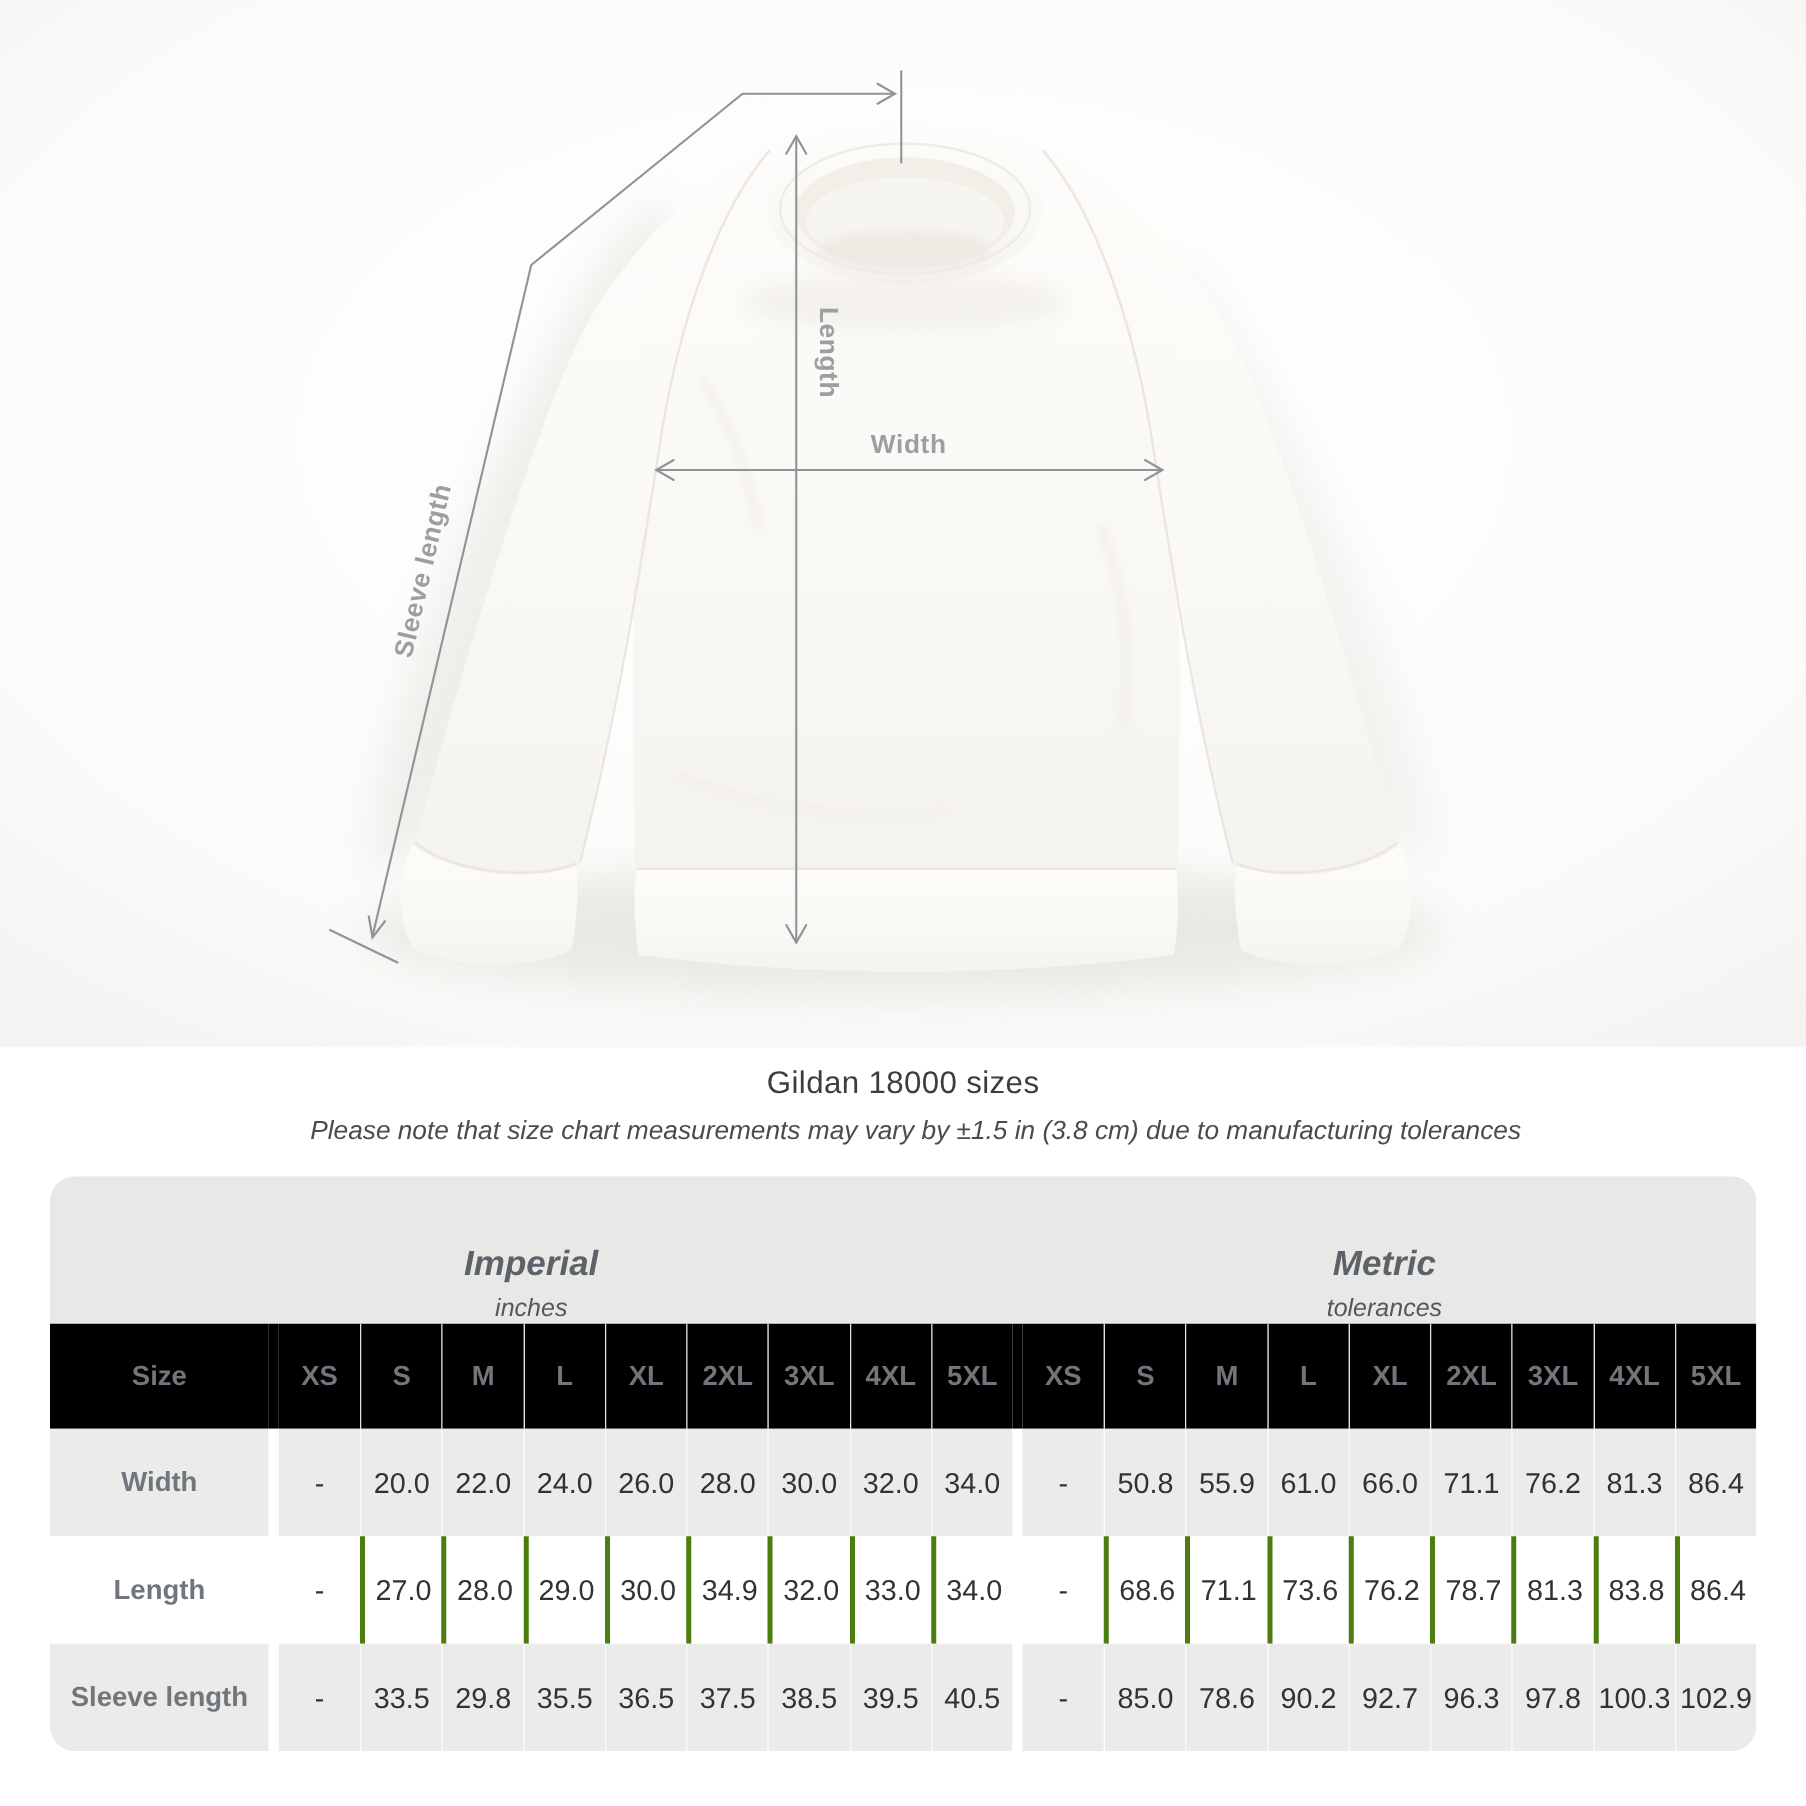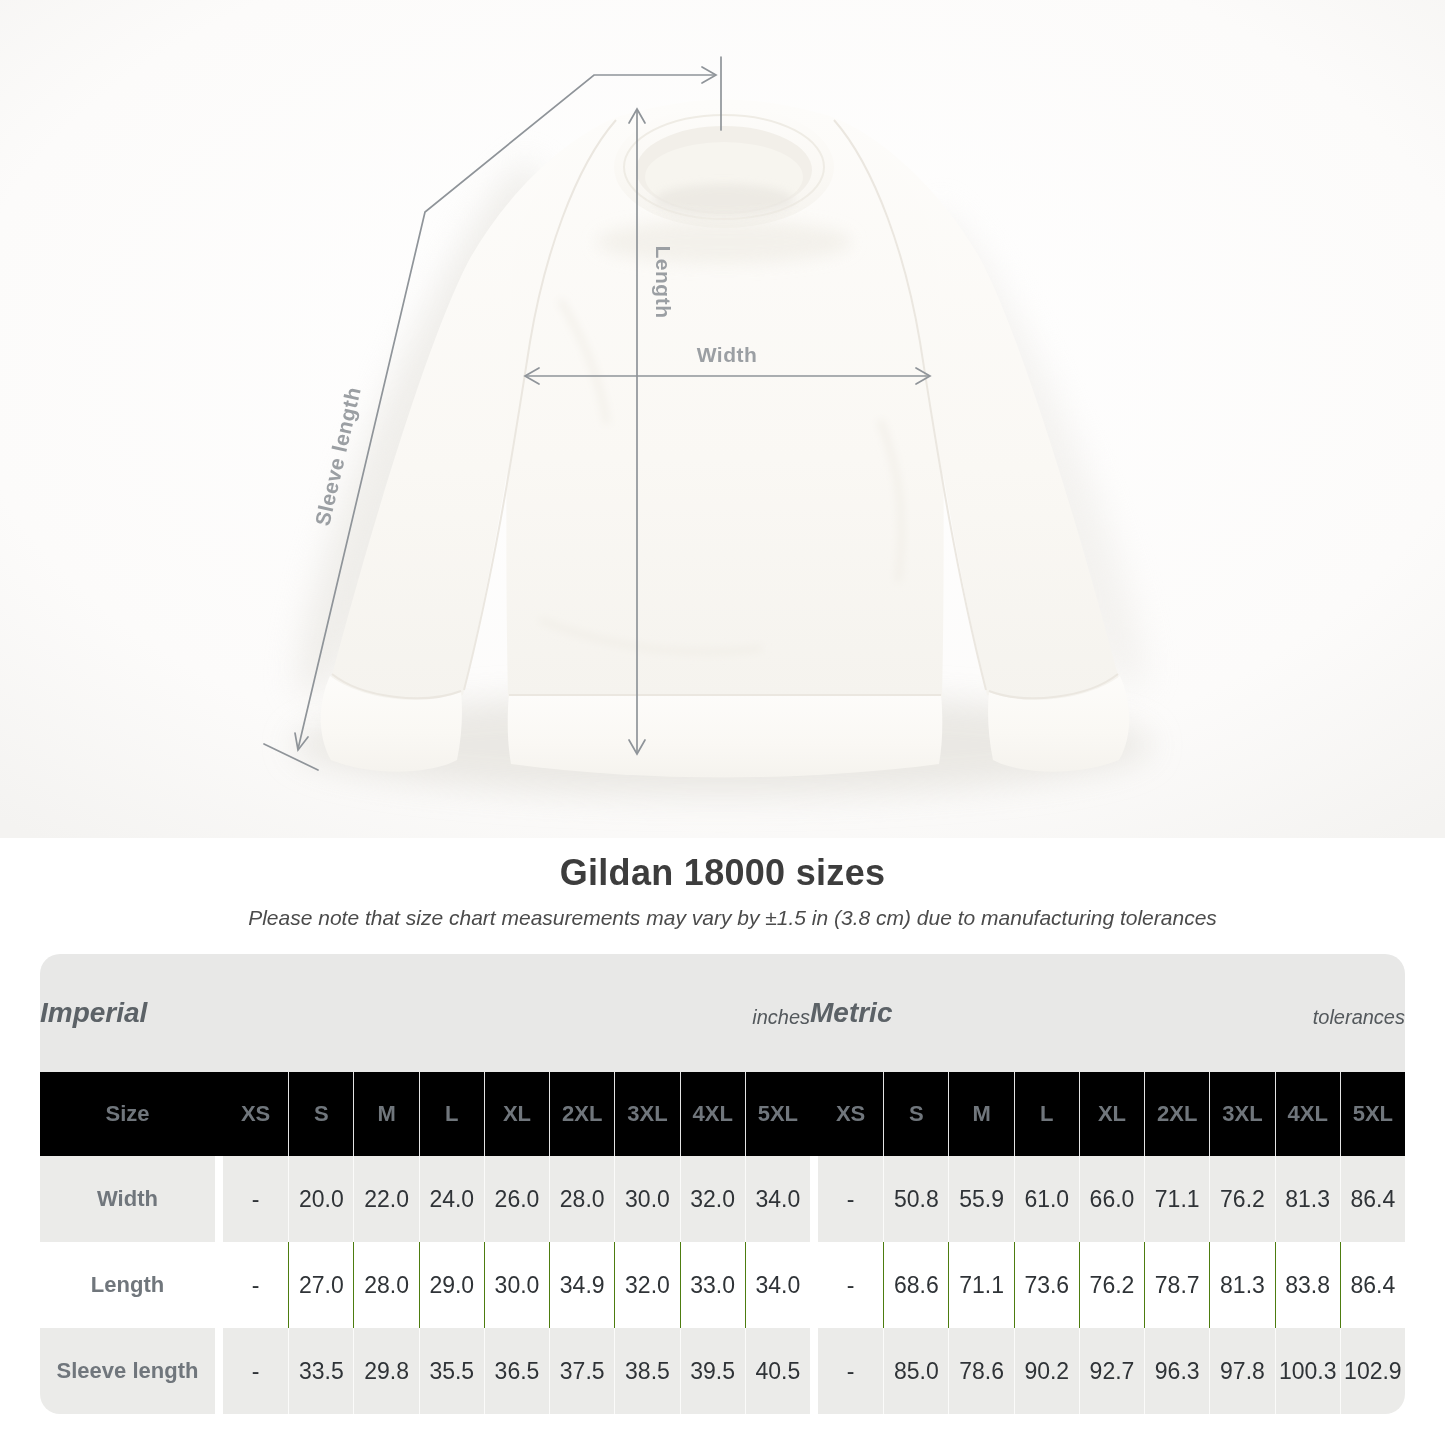--- a/index.html
+++ b/index.html
@@ -9,56 +9,56 @@
     font-family:"Liberation Sans", sans-serif;
     -webkit-font-smoothing:antialiased;
   }
   
   .photo{position:relative;width:1445px;height:838px;}
   .photo svg{position:absolute;left:0;top:0;width:100%;height:100%;}
 
   
   .page-title{
     margin-top:14px;text-align:center;
-    font-size:36px;font-weight:700;color:#3d3d3d;letter-spacing:.3px;
+    font-size:25px;font-weight:400;color:#3d3d3d;letter-spacing:.3px;
   }
   .page-note{
     margin-top:12px;text-align:center;
     font-size:21px;font-style:italic;color:#4b4b4b;padding-left:20px;
   }
 
   
   .size-table{
     width:1365px;margin:24px auto 0;
     border-radius:20px;overflow:hidden;
     background:#ffffff;
   }
   .band{
     display:grid;grid-template-columns:770px 1fr;
     background:#e8e8e7;height:118px;
   }
-  .band-sec{display:flex;flex-direction:row;align-items:center;justify-content:space-between;}
+  .band-sec{display:flex;flex-direction:column;align-items:center;justify-content:flex-end;}
   .band-name{font-size:28px;font-weight:700;font-style:italic;color:#5c6267;}
   .band-unit{font-size:20px;font-style:italic;color:#53585c;margin-top:9px;}
 
   .grid{
     display:grid;
     grid-template-columns:175px 8px repeat(9,1fr) 8px repeat(9,1fr);
     width:100%;
   }
   .cell{display:flex;align-items:center;justify-content:center;}
   .gut{background:#ffffff;}
   .hrow{height:84px;background:#000000;}
   .drow{height:86px;}
   .g{background:#ebebe9;}
   .w{background:#ffffff;}
   .lab,.sz{font-weight:700;color:#70767c;font-size:22px;}
   .val{color:#2f3337;font-size:23px;}
   .hrow.bl{border-left:1px solid #e4e4e4;}
-  .w.bl{border-left:1px solid #4d7c0f;}
+  .w.bl{border-left:4px solid #4d7c0f;}
   .g.bl{border-left:1px solid rgba(255,255,255,.78);text-align:right;}
 </style>
 </head>
 <body>
 
 <div class="photo">
   <svg viewBox="0 0 1445 838">
     <defs>
       <radialGradient id="bgGrad" cx="50%" cy="42%" r="75%">
         <stop offset="0%" stop-color="#ffffff"></stop>

